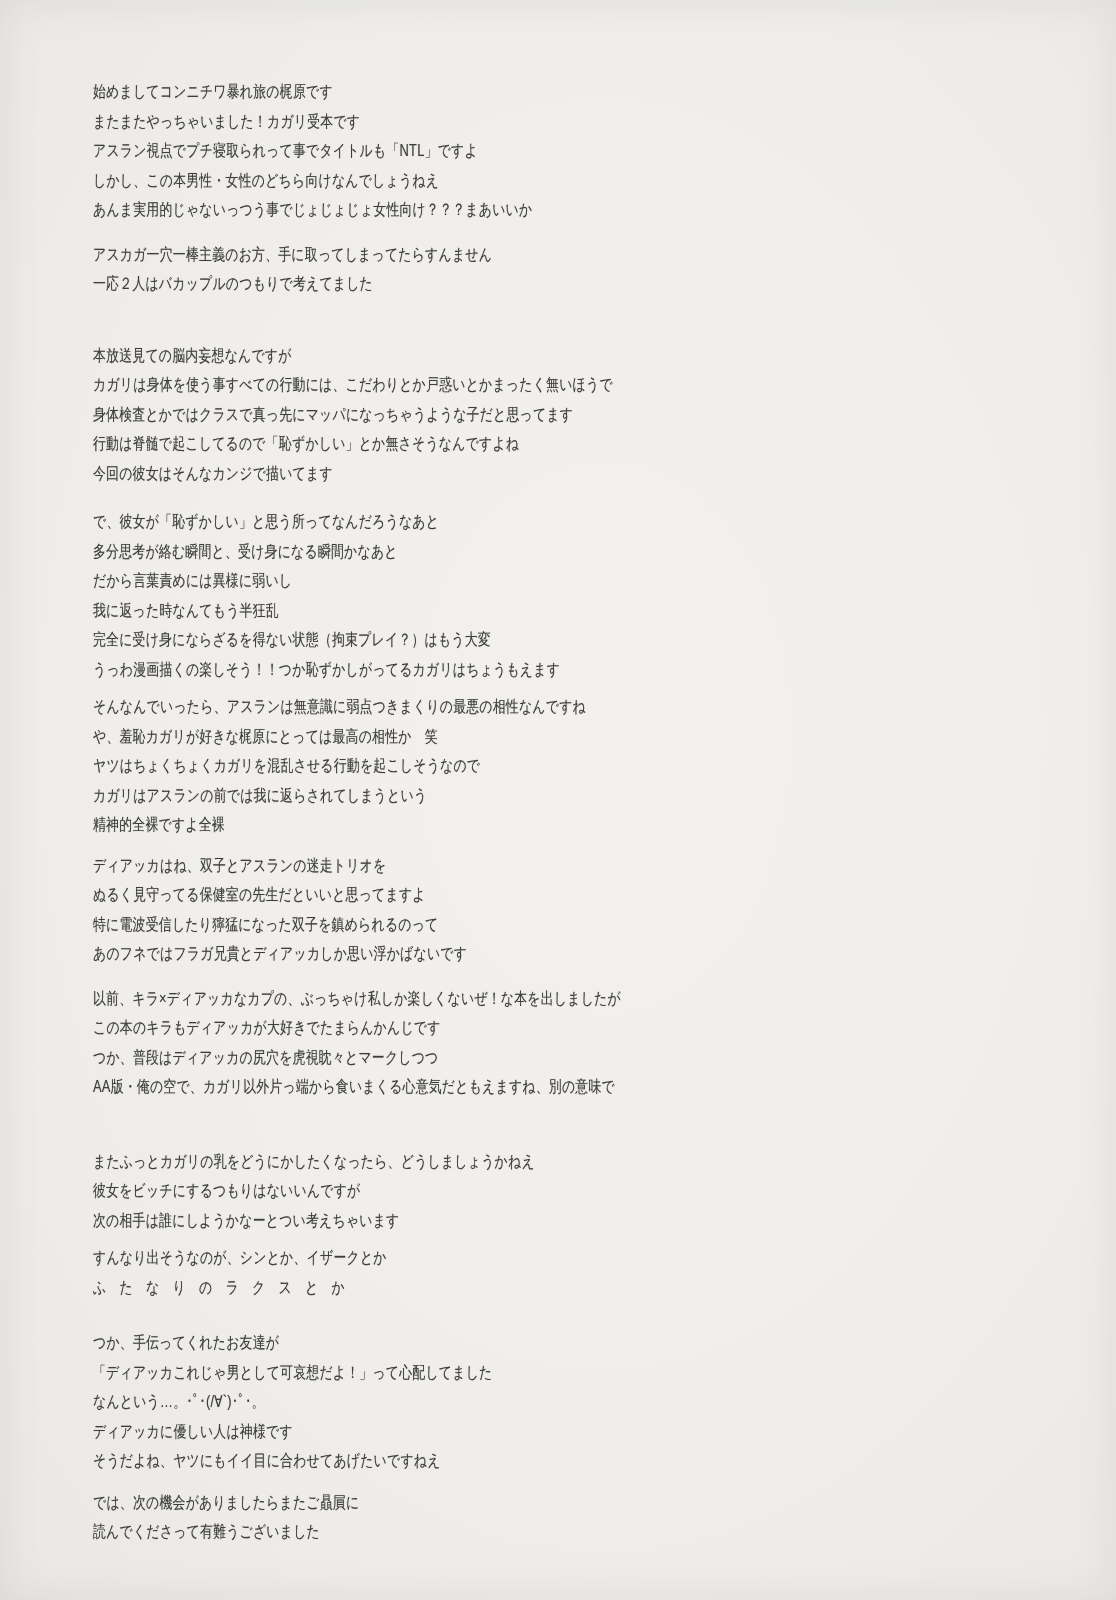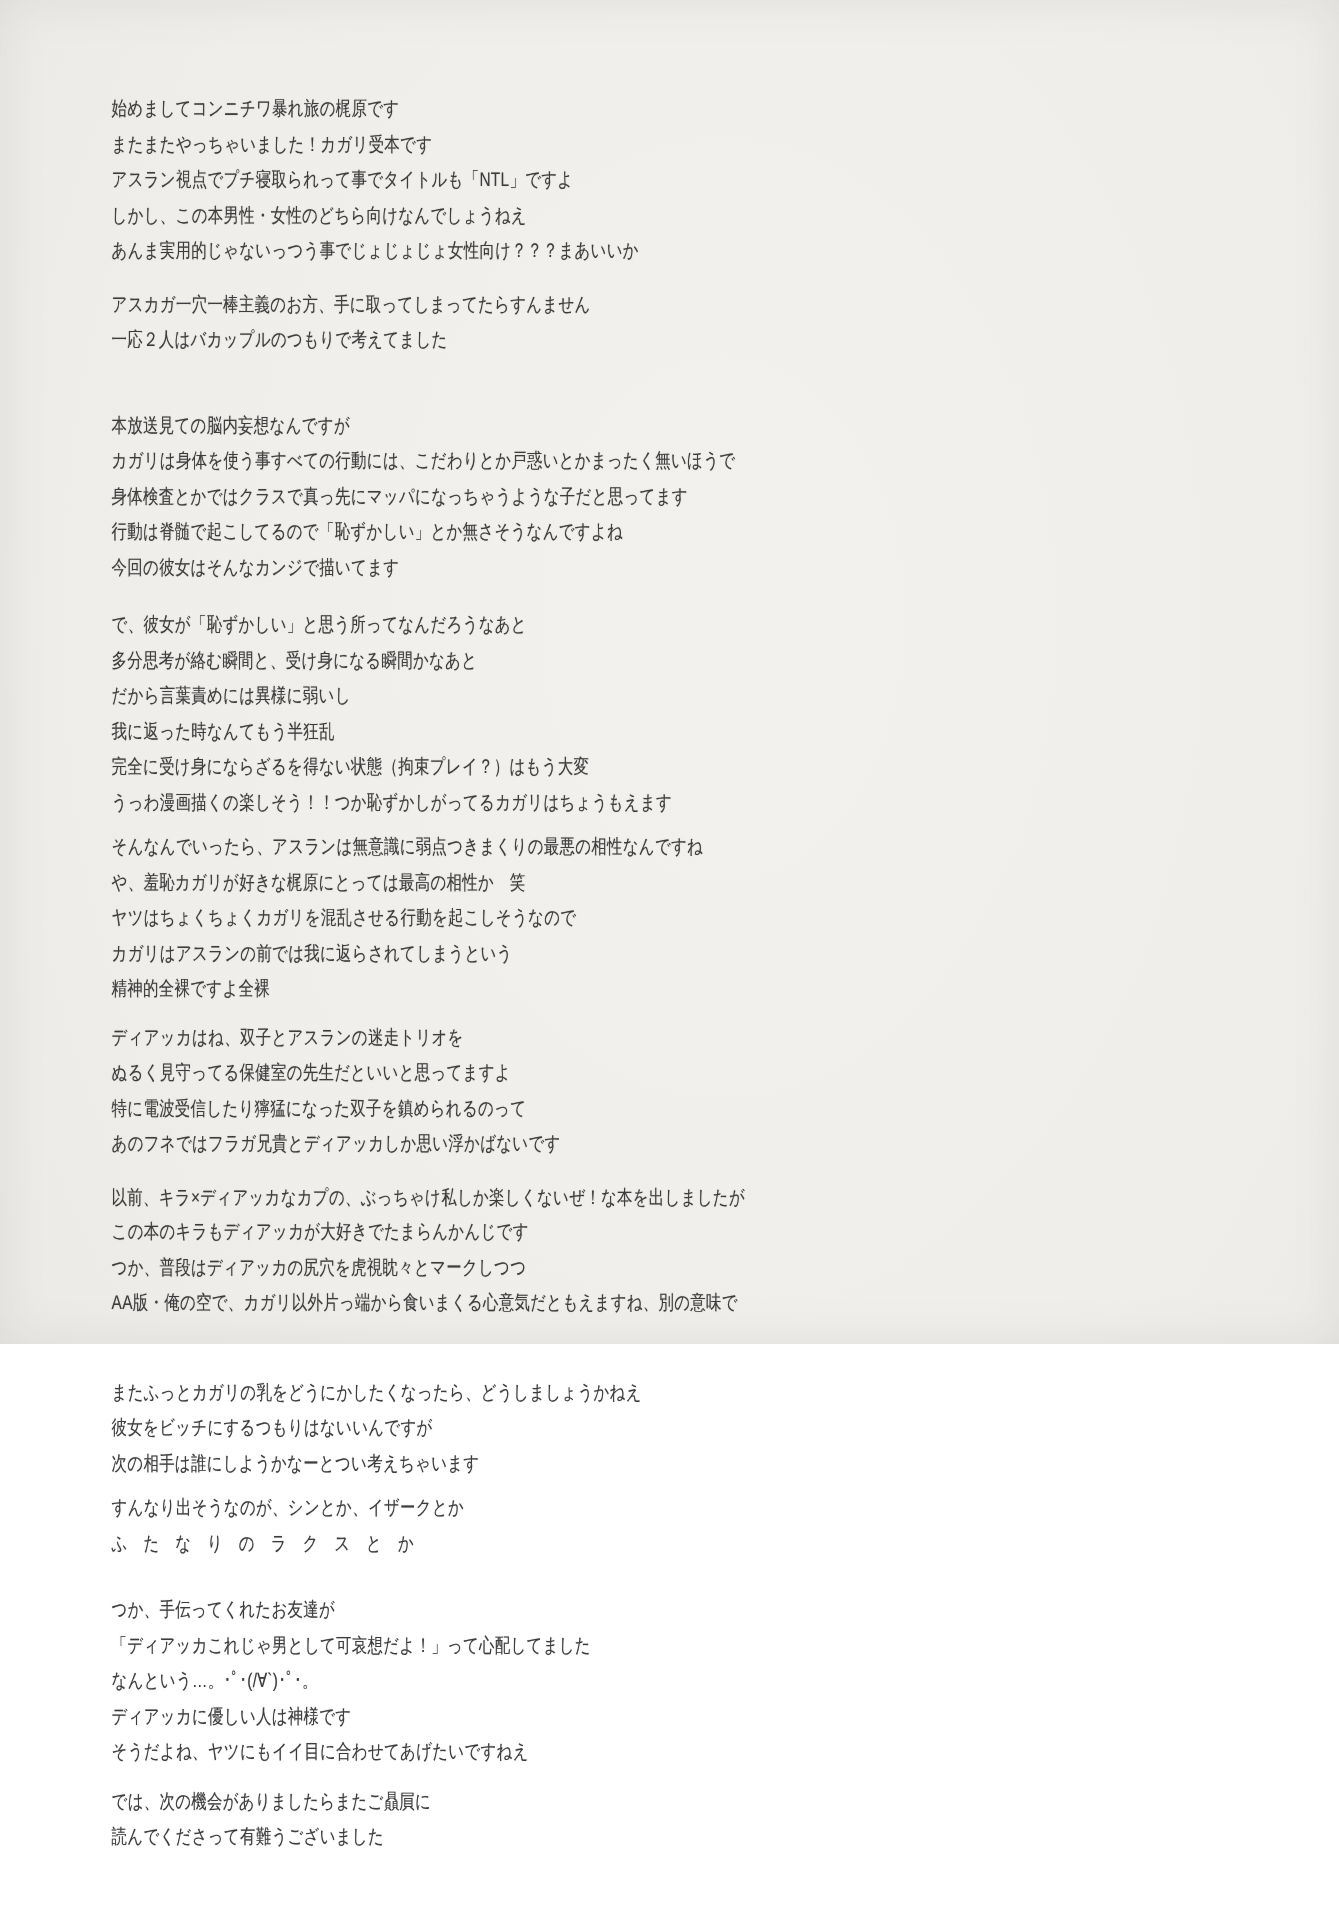--- a/index.html
+++ b/index.html
@@ -8,21 +8,21 @@
     width: 1116px;
     height: 1600px;
     overflow: hidden;
   }
   body {
     font-family: "Liberation Sans", sans-serif;
   }
   .page {
     position: relative;
     width: 1116px;
-    height: 1120px;
+    height: 1600px;
     background:
       radial-gradient(ellipse 900px 1300px at 54% 46%, #f2f1ee 0%, #efeeeb 55%, #eae9e6 88%, #e6e5e2 100%);
     box-shadow: inset 0 0 40px rgba(120,115,105,0.12);
   }
   .text-col {
     position: absolute;
     top: 77px;
     left: 93px;
     width: 1300px;
     transform: scaleX(0.78);

